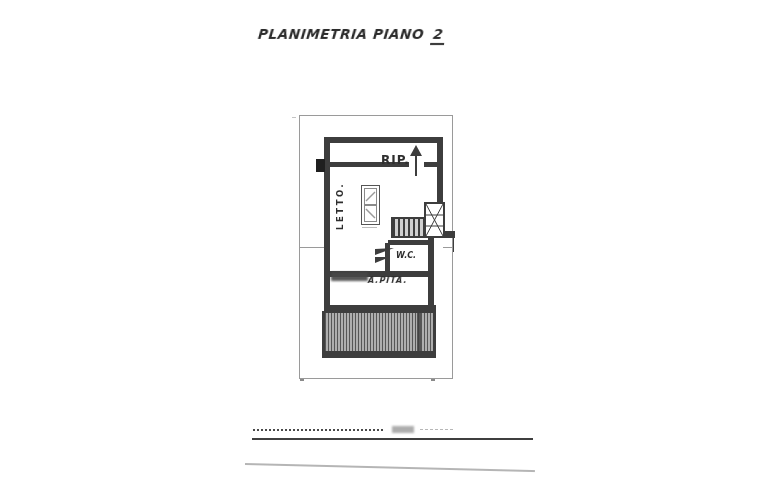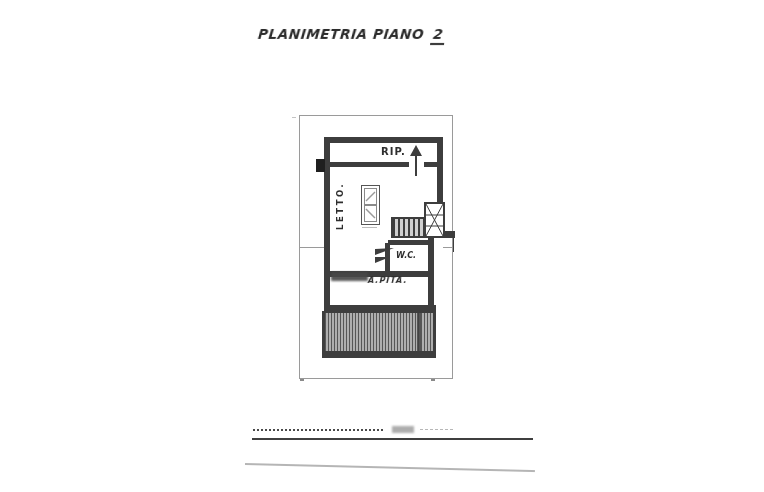--- a/index.html
+++ b/index.html
@@ -26,21 +26,21 @@
   .terrace{border-top:2px solid #3d3d3d;border-left:3px solid #3d3d3d;border-right:3px solid #3d3d3d;
     border-bottom:7px solid #3d3d3d;filter:blur(.35px);
     background:repeating-linear-gradient(90deg,#565656 0 1px,#aeaeae 1px 3px);}
   .terrace-band{background:#3f3f3f;opacity:.8;}
   
   .wardrobe{border:1px solid #555;background:#fff;filter:blur(.25px);}
   .wardrobe-cell{border:1px solid #8a8a8a;position:absolute;left:2px;width:11px;height:15px;}
   .wardrobe-cell svg{display:block;}
   
   .room-label{color:#2e2e2e;font-weight:bold;filter:blur(.3px);white-space:nowrap;}
-  .lbl-rip{font-size:10px;letter-spacing:1px;}
+  .lbl-rip{font-size:12px;letter-spacing:1px;margin-top:7px;}
   .lbl-letto{writing-mode:vertical-rl;transform:rotate(180deg);font-size:8.5px;letter-spacing:2.5px;
              height:48px;}
   .lbl-wc{font-size:8px;font-style:italic;}
   .lbl-apita{font-size:8px;font-style:italic;letter-spacing:1px;transform:skewX(-6deg);}
   .smudge{background:#474747;filter:blur(.8px);opacity:.9;border-radius:1px;}
   
   .dotted-rule{border-top:2px dotted #4a4a4a;filter:blur(.3px);}
   .dashed-rule{border-top:1px dashed #999;opacity:.7;}
   .solid-rule{background:#3f3f3f;filter:blur(.4px);}
   .page-edge{background:#b5b5b5;transform:rotate(1.4deg);transform-origin:left center;filter:blur(.5px);}

